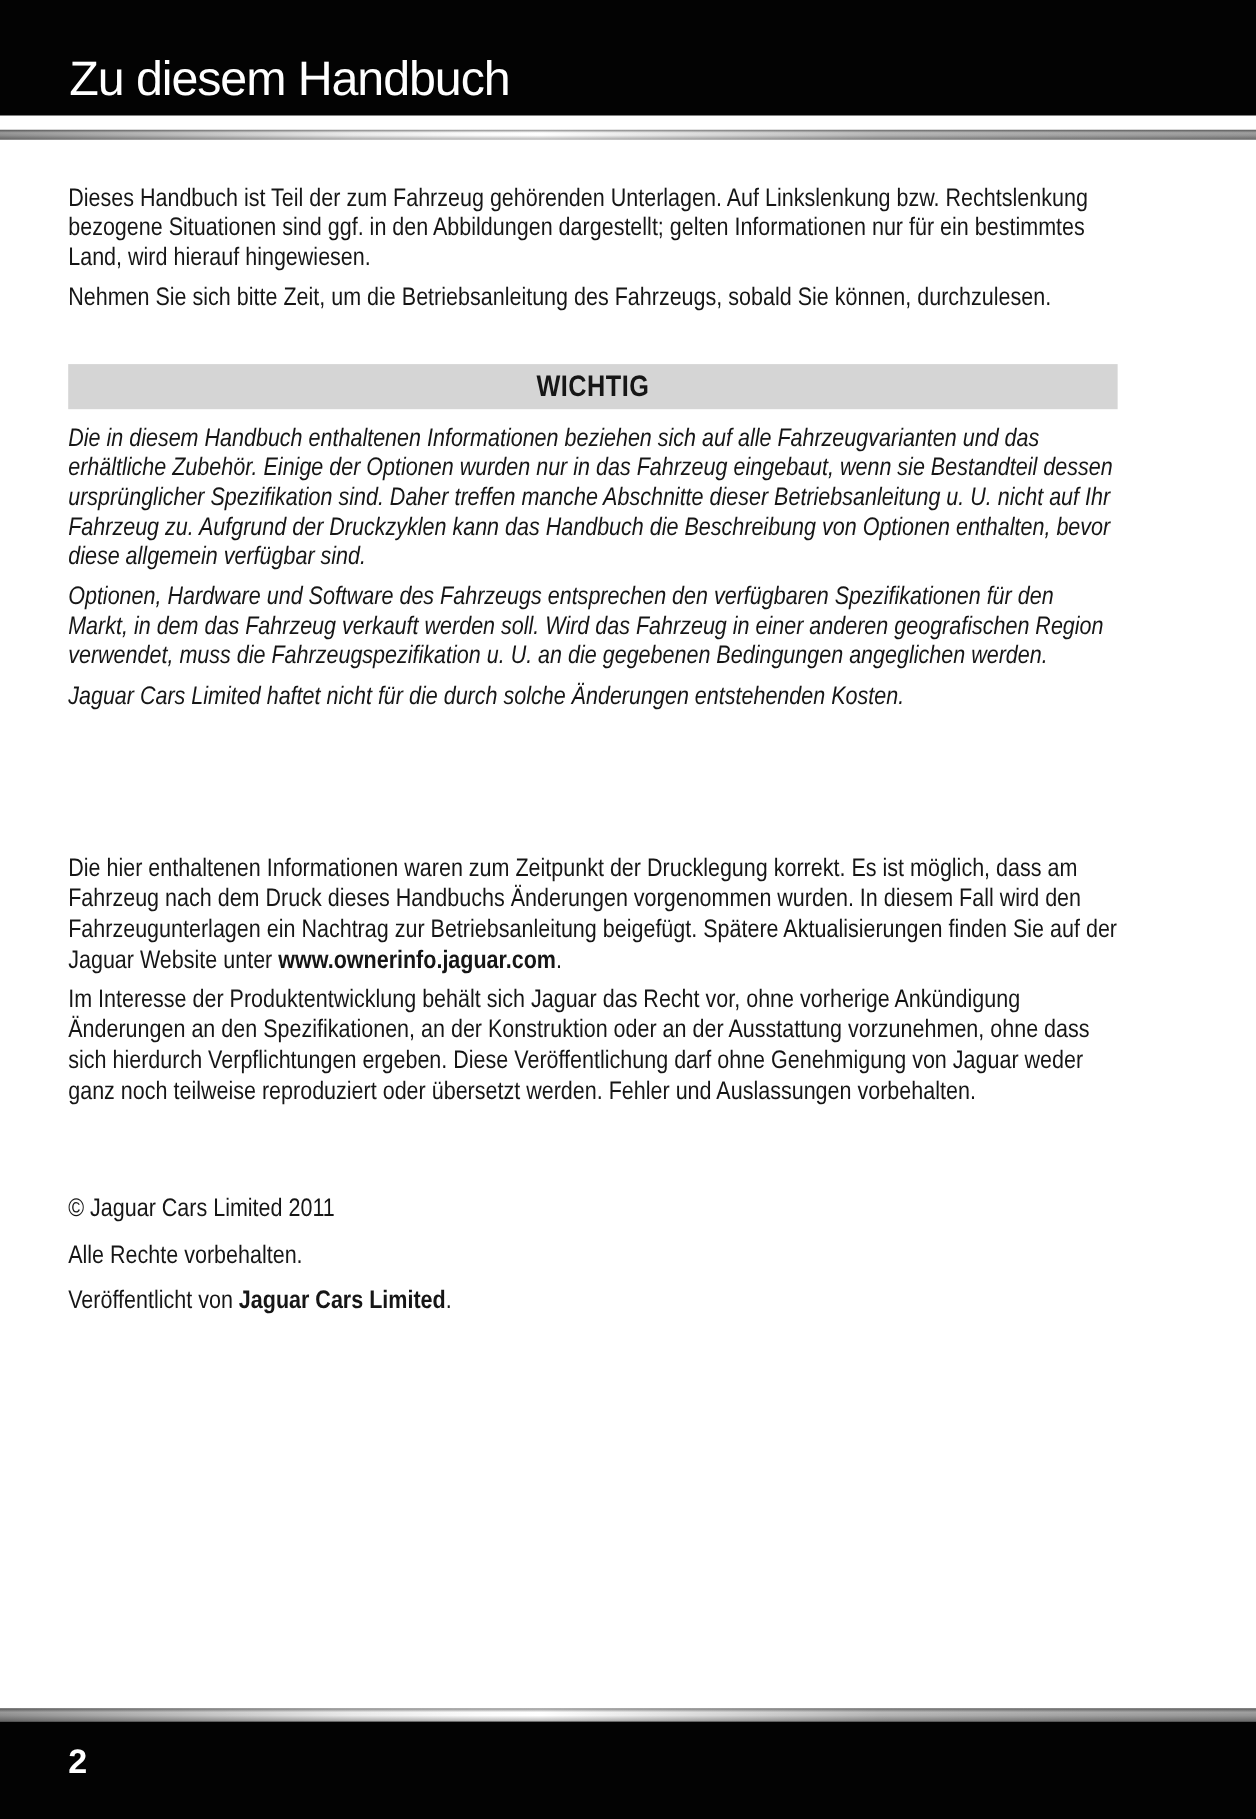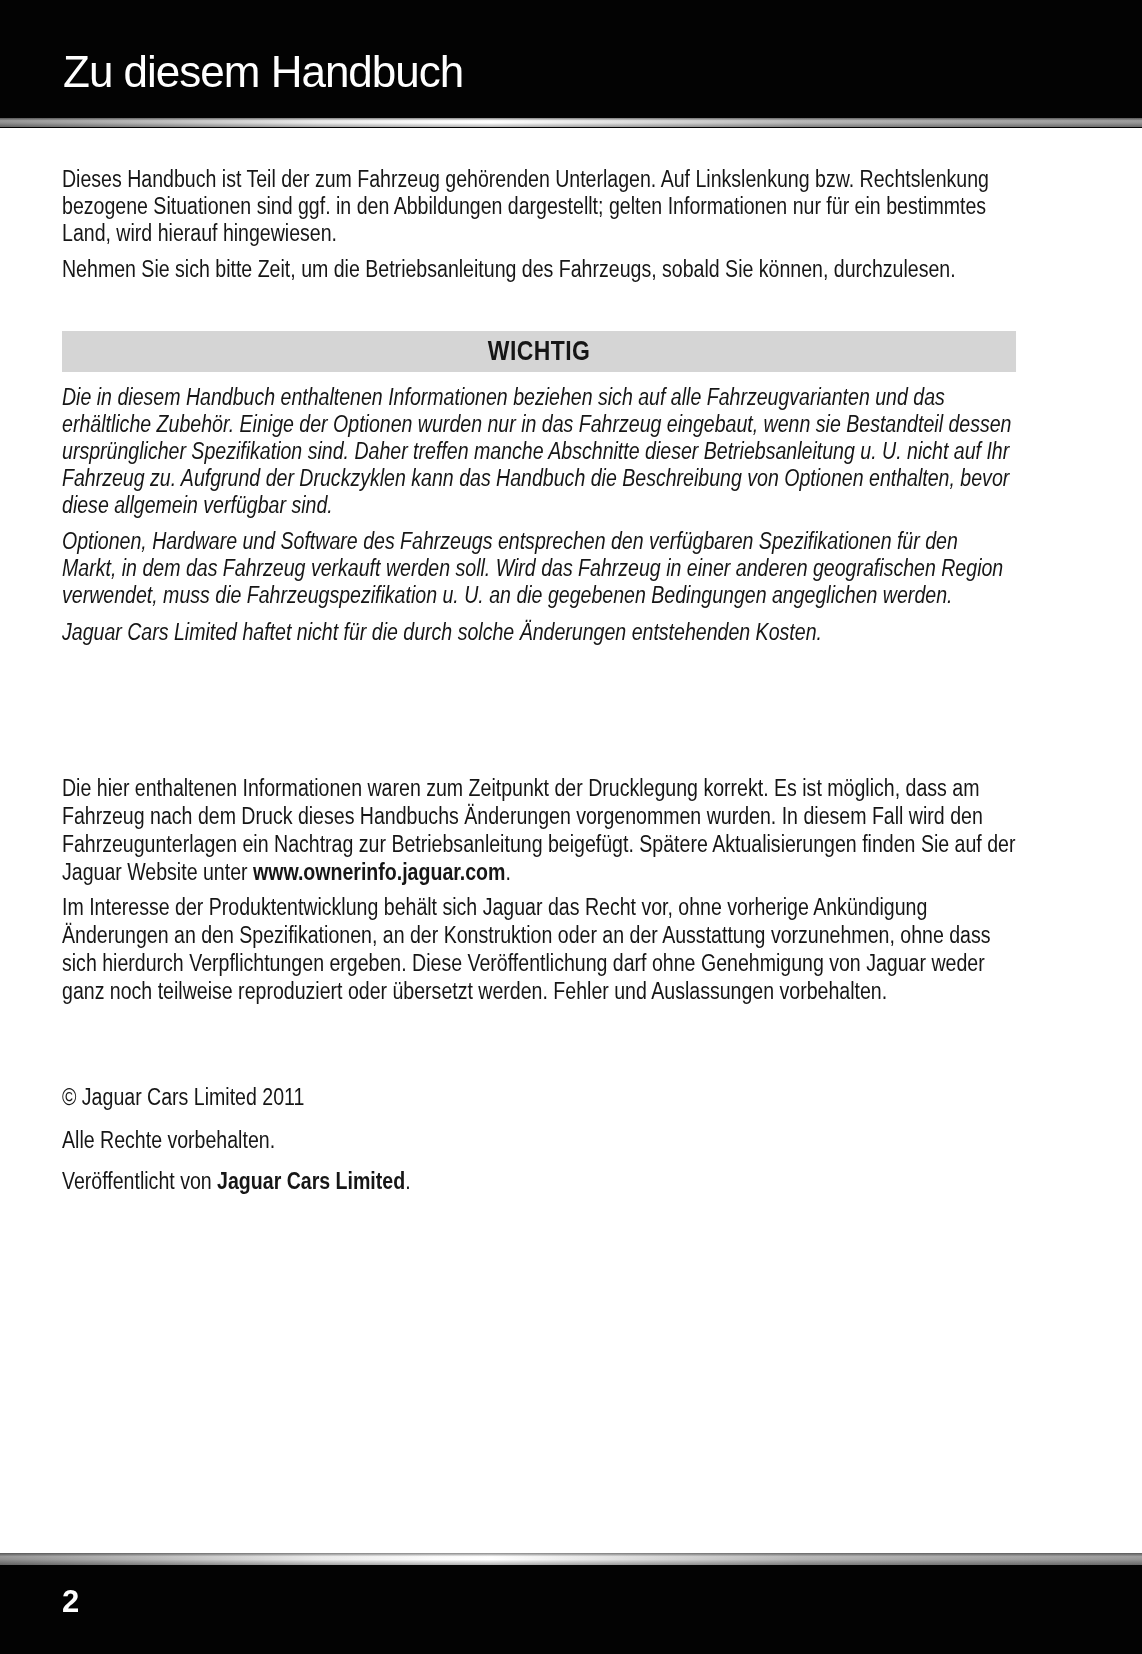--- a/index.html
+++ b/index.html
@@ -11,21 +11,21 @@
     overflow: hidden;
     font-family: "Liberation Sans", sans-serif;
     color: #161616;
   }
 
   
   .header {
     position: absolute;
     top: 0; left: 0;
     width: 100%;
-    height: 128px;
+    height: 105px;
     background: #030303;
   }
   .header-title {
     position: absolute;
     left: 63px;
     top: 50px;
     font-size: 44px;
     line-height: 44px;
     font-weight: 400;
     letter-spacing: -1px;

